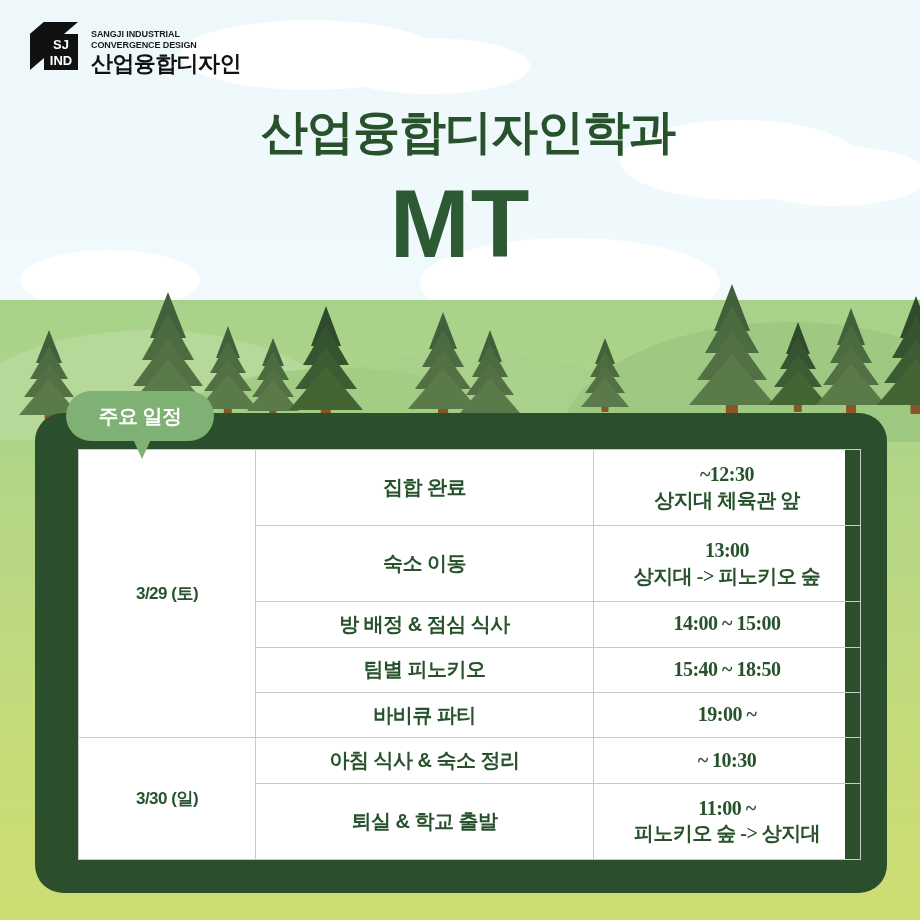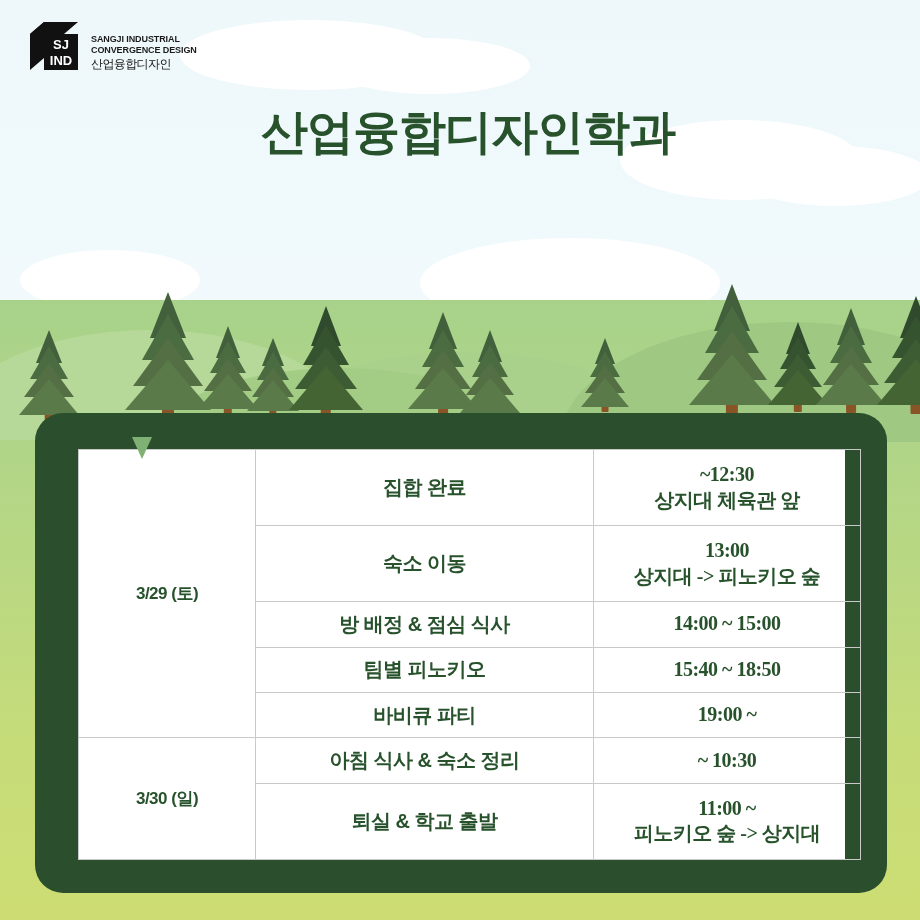--- a/index.html
+++ b/index.html
@@ -82,22 +82,22 @@
   .logo-en {
     font-size: 9px;
     font-weight: bold;
     color: #1b1b1b;
     letter-spacing: -0.1px;
     line-height: 1.22;
     white-space: pre-line;
     margin-top: 8px;
   }
   .logo-ko {
-    font-size: 12px;
-    font-weight: normal;
+    font-size: 22px;
+    font-weight: bold;
     color: #111111;
     letter-spacing: -0.6px;
     margin-top: 2px;
   }
 
   
   .dept-title {
     position: absolute;
     left: 16px; right: 0;
     top: 101px;
@@ -323,23 +323,27 @@
       </svg>
     </div>
     <div class="logo-text">
       <div class="logo-en">SANGJI INDUSTRIAL
 CONVERGENCE DESIGN</div>
       <div class="logo-ko">산업융합디자인</div>
     </div>
   </div>
 
   <div class="dept-title">산업융합디자인학과</div>
+  <div class="mt-title">MT</div>
 
   <div class="panel"></div>
   <div class="badge-tail"></div>
+  <div class="badge">
+    <span>주요 일정</span>
+  </div>
 
   <div class="table-wrap">
     <table class="sched">
       <tbody id="sched-body">
           <tr>
             <td class="date-cell" rowspan="5">3/29 (토)</td>
             <td class="activity-cell">집합 완료</td>
             <td class="time-cell">~12:30
 상지대 체육관 앞</td>
           </tr>

